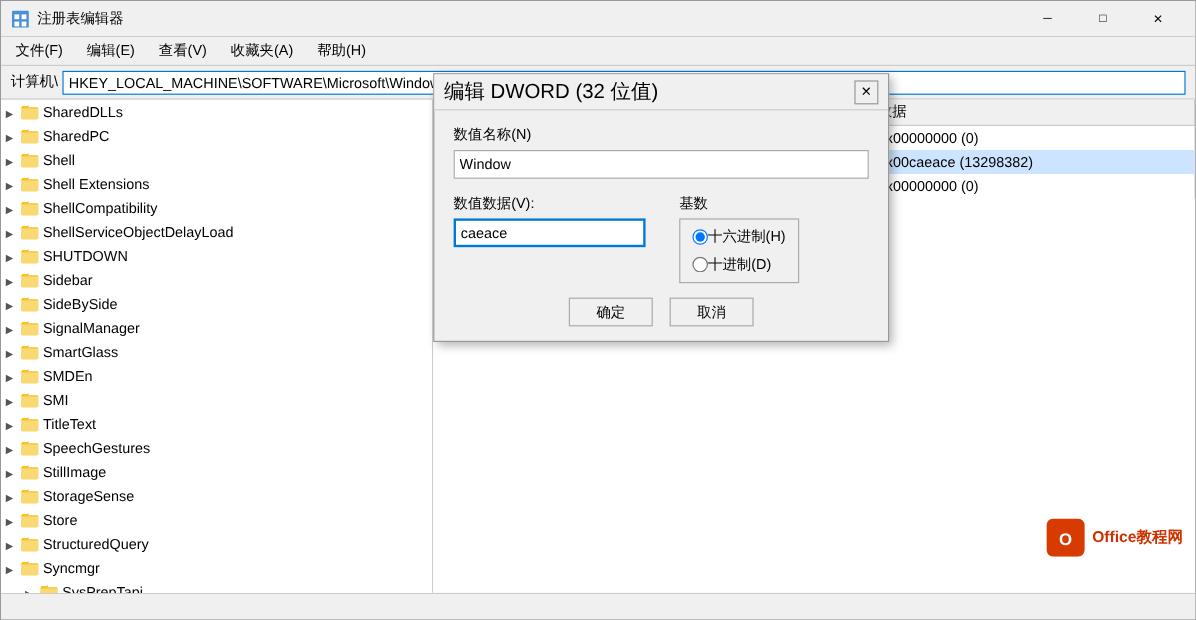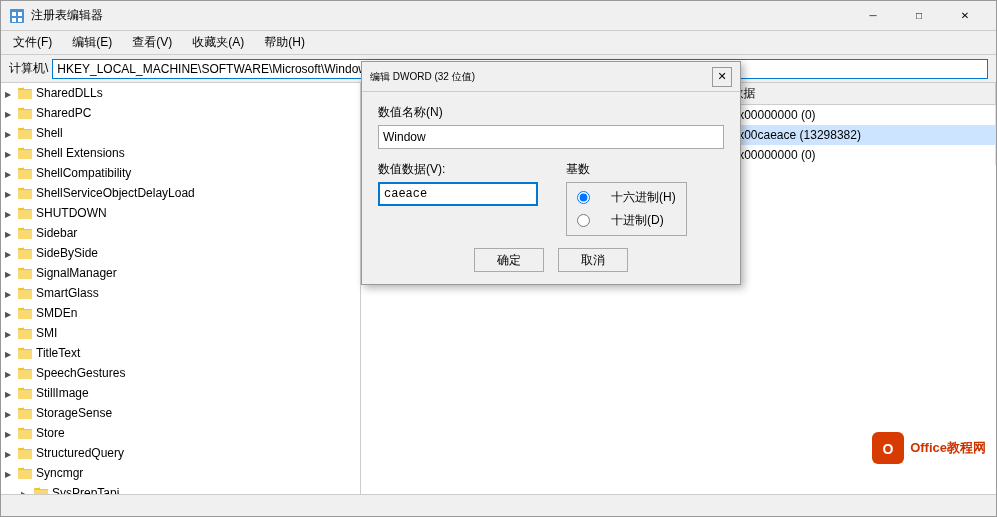--- a/index.html
+++ b/index.html
@@ -229,21 +229,21 @@
     .dialog-title-bar {
       background: #f0f0f0;
       height: 30px;
       display: flex;
       align-items: center;
       padding: 0 8px;
       border-bottom: 1px solid #ccc;
       justify-content: space-between;
     }
     .dialog-title-text {
-      font-size: 10px;
+      font-size: 17px;
       font-weight: normal;
       color: #000;
     }
     .dialog-close-btn {
       width: 20px;
       height: 20px;
       border: 1px solid #999;
       background: #f0f0f0;
       cursor: pointer;
       display: flex;
@@ -289,21 +289,21 @@
       border: 1px solid #aaa;
       padding: 8px 12px;
       display: flex;
       flex-direction: column;
       gap: 6px;
       flex: 1;
     }
     .radio-row {
       display: flex;
       align-items: center;
-      gap: 21px;
+      gap: 0;
       font-size: 12px;
     }
     .radio-row input[type=radio] {
       margin: 0;
       cursor: pointer;
     }
     .dialog-buttons {
       display: flex;
       justify-content: center;
       gap: 14px;
@@ -651,21 +651,21 @@
         <span class="dialog-title-text">编辑 DWORD (32 位值)</span>
         <button class="dialog-close-btn">✕</button>
       </div>
       <div class="dialog-body">
         <label class="dialog-label">数值名称(N)</label>
         <input class="dialog-input" type="text" value="Window" style="">
 
         <div class="dialog-row">
           <div style="display:flex;flex-direction:column;">
             <label class="dialog-label">数值数据(V):</label>
-            <input class="dialog-value-input" type="text" style="font-family: Liberation Mono, monospace;" value="caeace">
+            <input class="dialog-value-input" type="text" style="font-family: Liberation Sans, sans-serif;" value="caeace">
           </div>
           <div style="display:flex;flex-direction:column;margin-left:16px;">
             <label class="dialog-label">基数</label>
             <fieldset class="base-group" style="border:1px solid #aaa;padding:6px 10px;">
               <div class="radio-row">
                 <input type="radio" name="base" checked="" style="">
                 <span>十六进制(H)</span>
               </div>
               <div class="radio-row">
                 <input type="radio" name="base" style="">

